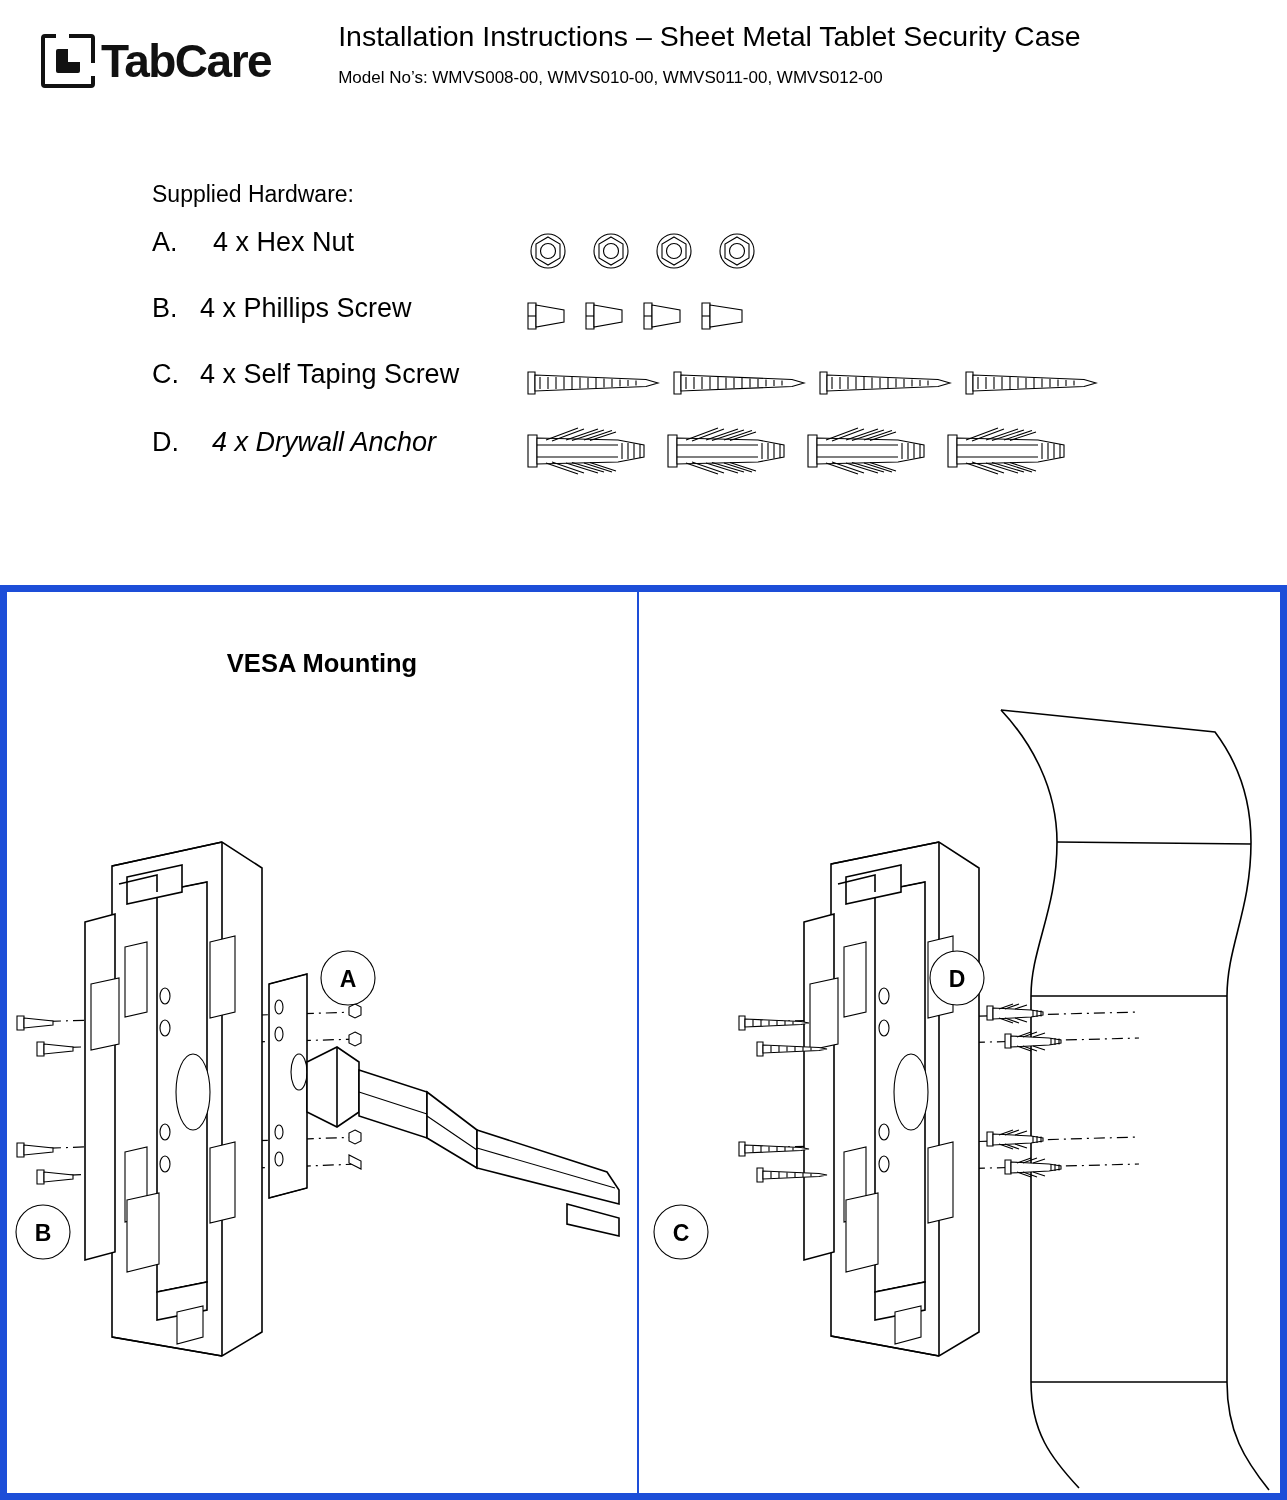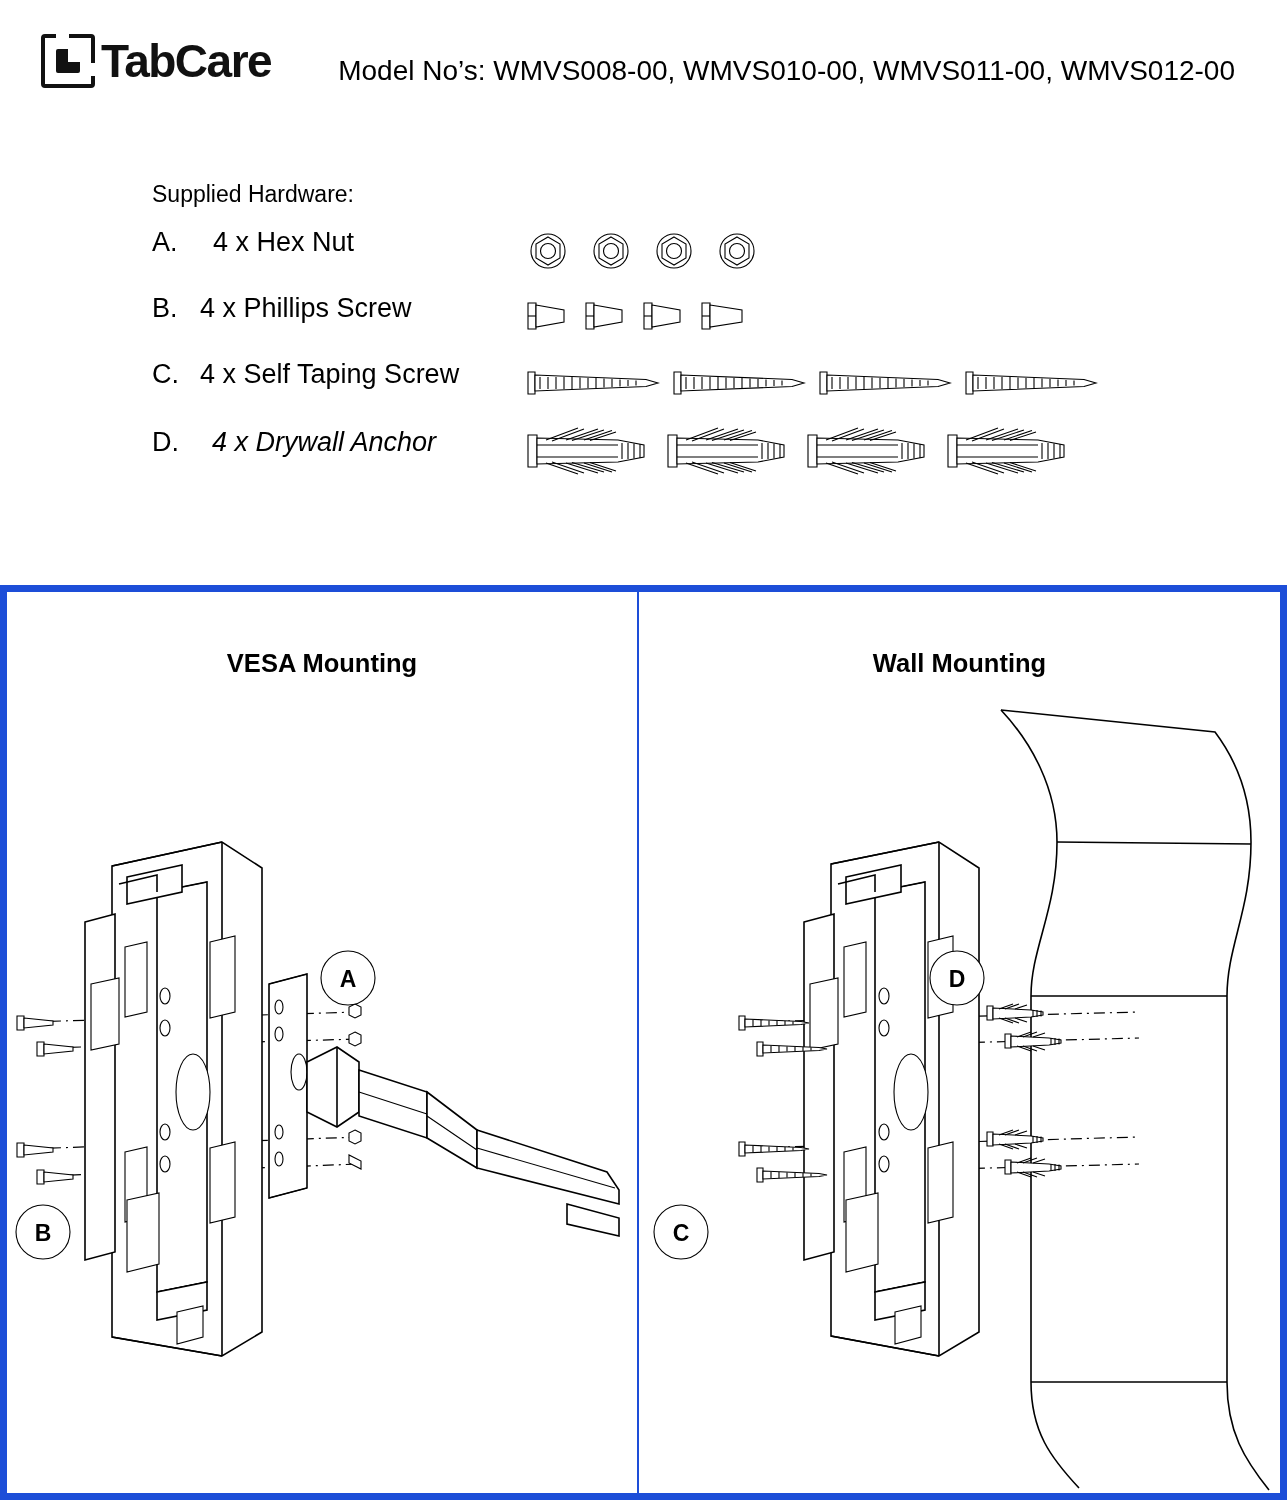--- a/index.html
+++ b/index.html
@@ -80,24 +80,24 @@
   .title-block {
     margin-left: 26px;
     padding-top: 2px;
   }
   .title-main {
     font-size: 28.5px;
     line-height: 1.18;
     white-space: nowrap;
   }
   .title-sub {
-    font-size: 28px;
+    font-size: 17px;
     line-height: 1.25;
     white-space: nowrap;
-    margin-top: 3px;
+    margin-top: 13px;
   }
 
   
   .hardware {
     position: absolute;
     left: 0; top: 165px;
     width: 1287px;
   }
   .hardware-title {
     position: absolute;
@@ -169,20 +169,21 @@
     <div class="logo-mark">
       <div class="outer"></div>
       <div class="notch-top"></div>
       <div class="notch-bottom"></div>
       <div class="inner"></div>
       <div class="inner-cut"></div>
     </div>
     <div class="logo-text">TabCare</div>
   </div>
   <div class="title-block">
+    <div class="title-main">Installation Instructions – Sheet Metal Tablet Security Case</div>
     <div class="title-sub">Model No’s: WMVS008-00, WMVS010-00, WMVS011-00, WMVS012-00</div>
   </div>
 </div>
 
 <div class="hardware">
   <div class="hardware-title">Supplied Hardware:</div>
 
   <div class="hw-row" style="top:62px;">
     <div class="lbl">A.</div>
     <div class="lbl" style="left:61px;">4 x Hex Nut</div>
@@ -399,21 +400,20 @@
         </g>
         <g>
           <circle class="wht-t" cx="36" cy="640" r="27"></circle>
           <text class="calloutTxt" x="36" y="649">B</text>
         </g>
       </svg>
     </div>
   </div>
 
   <div class="panel panel-right">
-    <div class="panel-title">Wall Mounting</div>
     <div class="panel-art">
       <svg width="643" height="909" viewBox="0 0 643 909">
 
         <g>
           <path class="ln" d="M362,118 C392,150 418,196 418,250 C418,318 392,356 392,404 L392,790 C392,840 412,866 440,896"></path>
           <path class="ln" d="M362,118 L576,140 C600,172 612,210 612,250 C612,318 588,354 588,404 L588,790 C588,840 606,868 630,898"></path>
           <path class="ln" d="M418,250 L612,252 M392,404 L588,404 M392,790 L588,790"></path>
         </g>
 
         <g>

